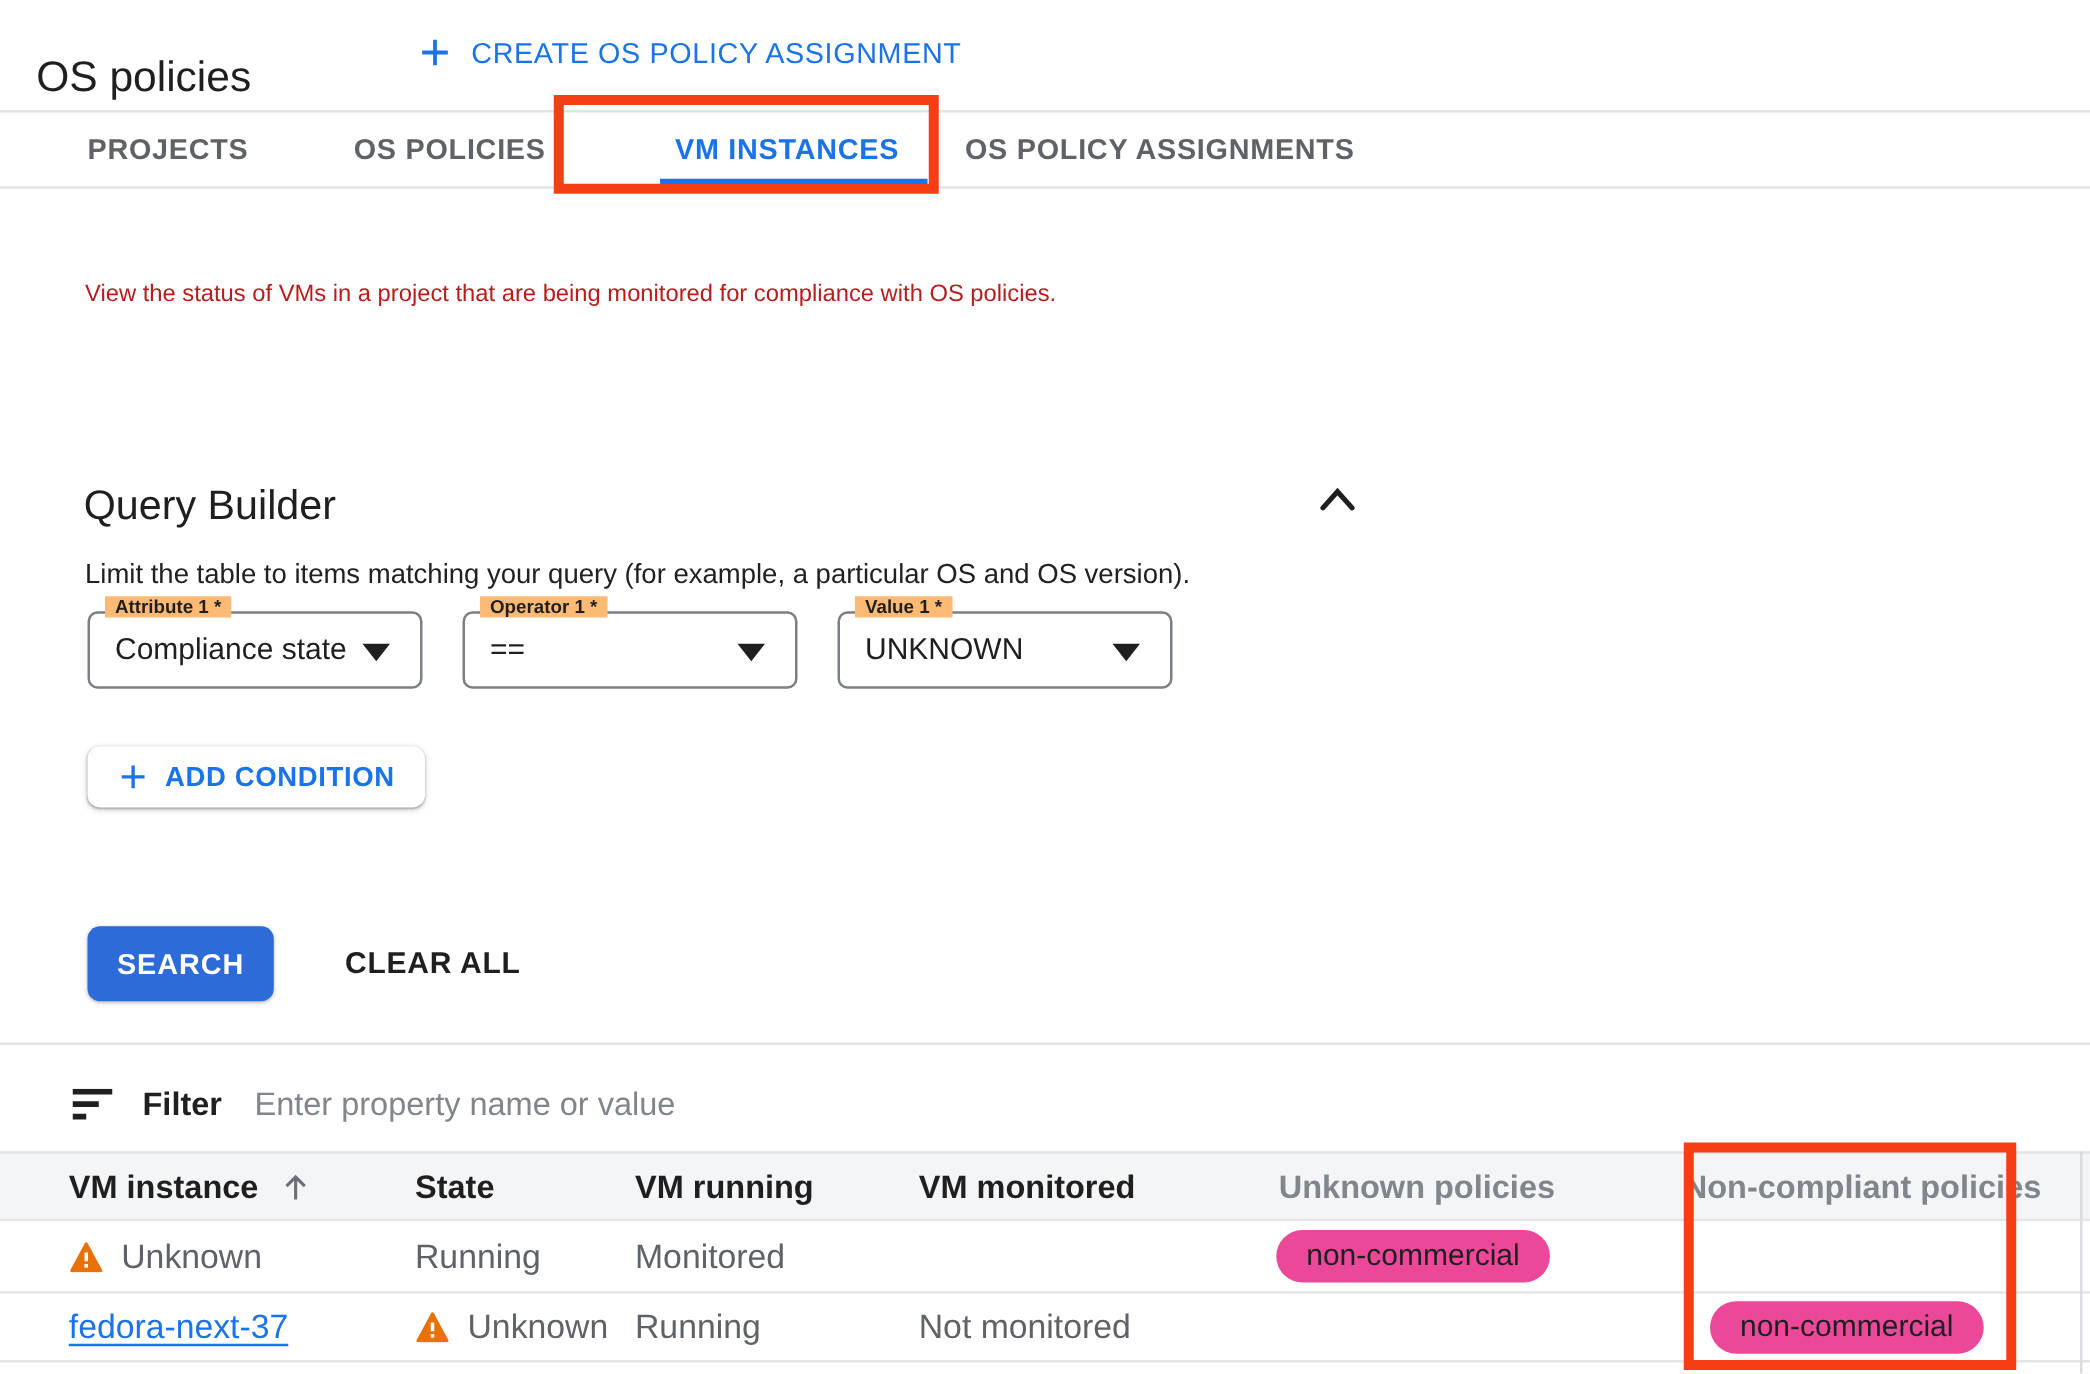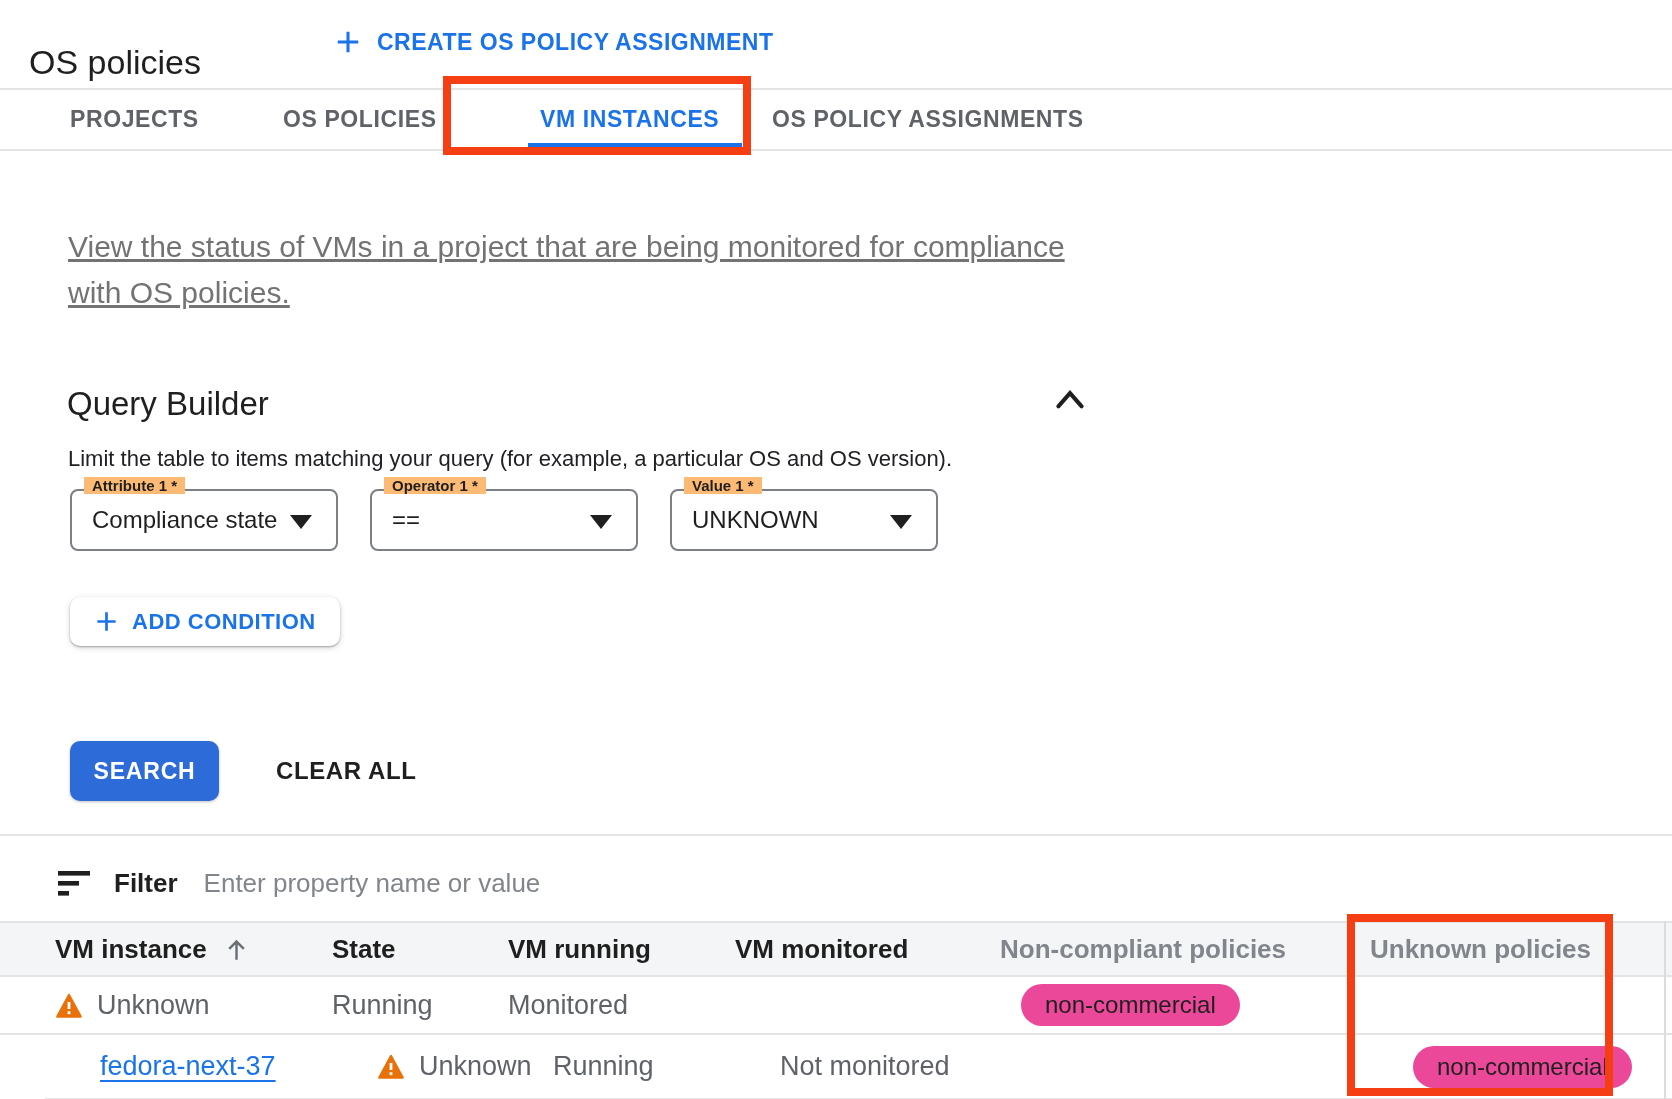--- a/index.html
+++ b/index.html
@@ -17,21 +17,21 @@
   .app-header { position:absolute; top:0; left:0; width:100%; height:88px; }
   .page-title {
     position:absolute; left:29px; top:20px;
     font-size:34px; font-weight:400; color:#1f1f1f;
   }
   .create-btn {
     position:absolute; left:328px; top:20px; height:44px;
     display:flex; align-items:center; gap:15px;
     background:none; border:none; cursor:pointer;
     color:#1a73e8; font-family:inherit;
-    font-size:23px; font-weight:700; letter-spacing:0.5px;
+    font-size:23px; font-weight:400; letter-spacing:0.5px;
   }
   .plus-icon { width:28px; height:28px; flex:0 0 auto; }
 
   
   .tabbar {
     position:absolute; top:88px; left:0; width:100%; height:63px;
     border-top:2px solid #e4e4e4; border-bottom:2px solid #e4e4e4;
     background:#fff;
   }
   .tab {
@@ -51,21 +51,21 @@
     background:#1a73e8;
   }
   .annotation-tab-box {
     position:absolute; left:443px; top:76px; width:308px; height:79px;
     border:8px solid #f53e13; z-index:6; pointer-events:none;
   }
 
   
   .description {
     position:absolute; left:68px; top:194px; width:1000px;
-    font-size:30px; line-height:46px; color:#737373;text-decoration:underline;
+    font-size:19px; line-height:46px; color:#b91c1c;
   }
 
   
   .qb-title {
     position:absolute; left:67px; top:358px;
     font-size:33px; font-weight:400; color:#1f1f1f;
   }
   .qb-collapse {
     position:absolute; left:1050px; top:382px; width:40px; height:36px;
     background:none; border:none; cursor:pointer; padding:0;
@@ -152,21 +152,21 @@
     padding-left:55px; align-items:center;
     border-bottom:2px solid #e4e4e4;
   }
   .t-head {
     height:56px; background:#f4f5f6;
     border-top:2px solid #e4e4e4;
     font-size:26px; font-weight:700; color:#1f1f1f;
   }
   .t-head .grey { color:#80868b; }
   .t-body-row { height:58px; background:#fff; font-size:27px; }
-  .t-body-row.second { height:65px;margin-left:45px; }
+  .t-body-row.second { height:55px; }
   .head-cell { display:flex; align-items:center; gap:16px; }
   .sort-arrow-icon { width:27px; height:27px; }
   .cell-link a { color:#1a73e8; text-decoration:underline; text-underline-offset:5px; }
   .state-cell { display:flex; align-items:center; gap:14px; color:#5f6368; }
   .warning-icon { width:28px; height:25px; flex:0 0 auto; }
   .muted { color:#5f6368; }
   .chip {
     display:inline-block; margin-left:21px;
     background:#ec4899; border-radius:24px;
     padding:7px 24px; font-size:24px; color:#1f1f1f; line-height:28px;
@@ -256,22 +256,22 @@
   <div class="t-row t-head">
     <div class="head-cell">
       <span>VM instance</span>
       <svg class="sort-arrow-icon" viewBox="0 0 24 24">
         <path d="M12 21V5M5.5 11.5 L12 5 L18.5 11.5" fill="none" stroke="#6b7075" stroke-width="2.2"></path>
       </svg>
     </div>
     <div>State</div>
     <div>VM running</div>
     <div>VM monitored</div>
+    <div class="grey unknown-head">Unknown policies</div>
     <div class="grey">Non-compliant policies</div>
-    <div class="grey unknown-head">Unknown policies</div>
   </div>
 
   <div class="t-row t-body-row">
     <div class="state-cell">
       <svg class="warning-icon" viewBox="0 0 24 21">
         <path d="M2 20 L12 1.5 L22 20 Z" fill="#e8710a" stroke="#e8710a" stroke-width="2" stroke-linejoin="round"></path>
         <rect x="10.8" y="7.5" width="2.4" height="6" fill="#ffffff"></rect>
         <rect x="10.8" y="15.4" width="2.4" height="2.5" fill="#ffffff"></rect>
       </svg>
       <span>Unknown</span>

